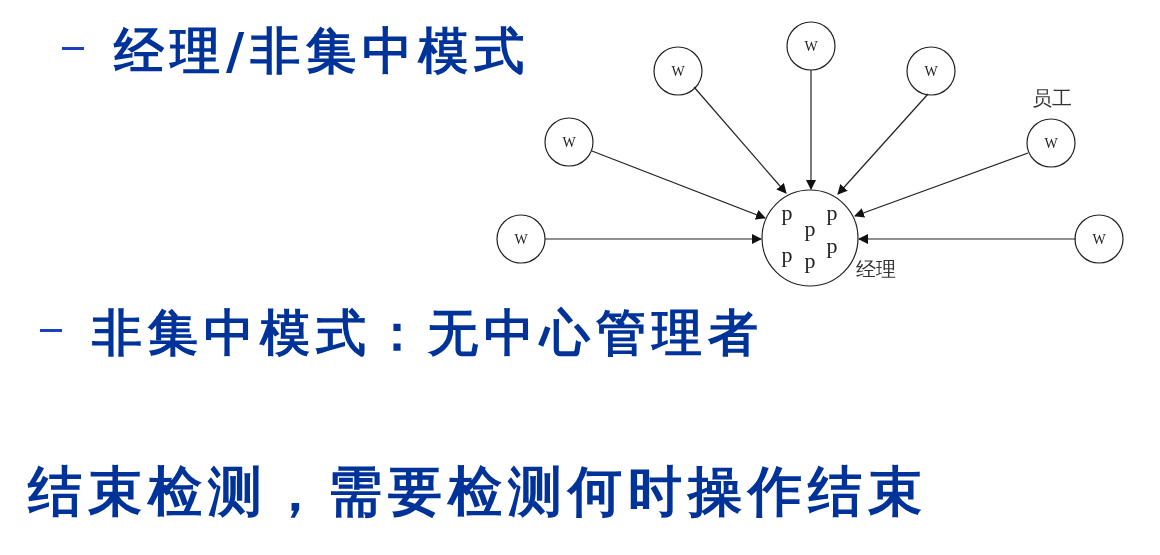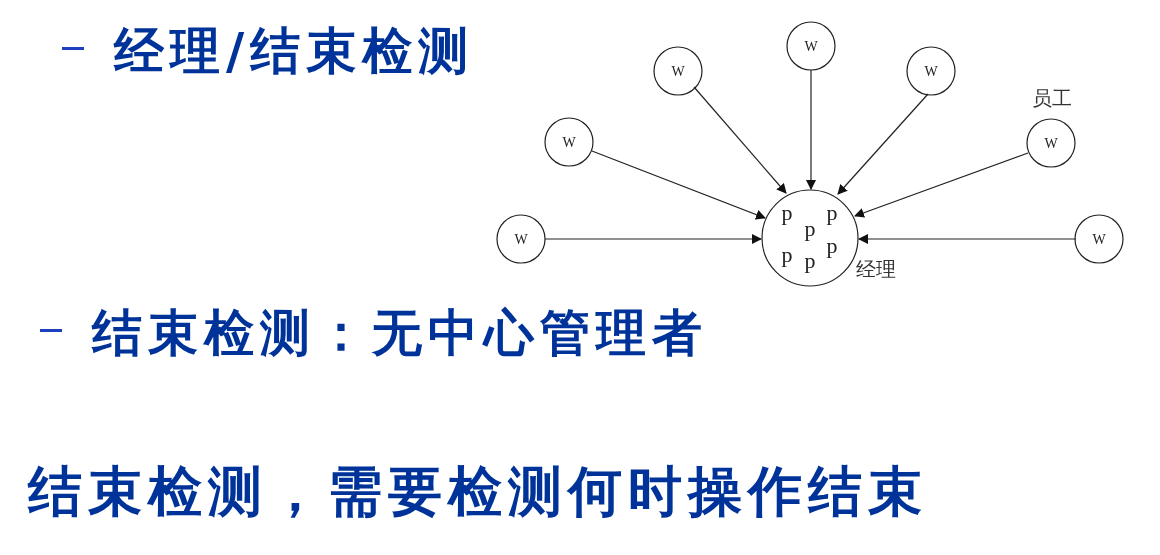--- a/index.html
+++ b/index.html
@@ -11,25 +11,25 @@
     #l3 { left: 28px; top: 456px; font-size: 54px; }
     svg { position: absolute; left: 0; top: 0; }
     .wlabel { font-family: "Liberation Serif", serif; font-size: 14px; fill: #222; }
     .plabel { font-family: "Liberation Serif", serif; font-size: 22px; fill: #222; }
     .cn { font-family: "DejaVu Serif", serif; font-size: 20px; fill: #333; }
   </style>
 </head>
 <body>
 
 <div class="line" id="l1">
-  <span class="dash"></span><span>经理/结束检测</span>
+  <span class="dash"></span><span>经理/非集中模式</span>
 </div>
 
 <div class="line" id="l2">
-  <span class="dash"></span><span>结束检测：无中心管理者</span>
+  <span class="dash"></span><span>非集中模式：无中心管理者</span>
 </div>
 
 <div class="line" id="l3">结束检测，需要检测何时操作结束</div>
 
 <svg width="1160" height="555">
   <defs>
     <marker id="arr" markerWidth="10" markerHeight="10" refX="9" refY="5" orient="auto" markerUnits="userSpaceOnUse">
       <path d="M0,0 L10,5 L0,10 z" fill="#111"></path>
     </marker>
   </defs>

